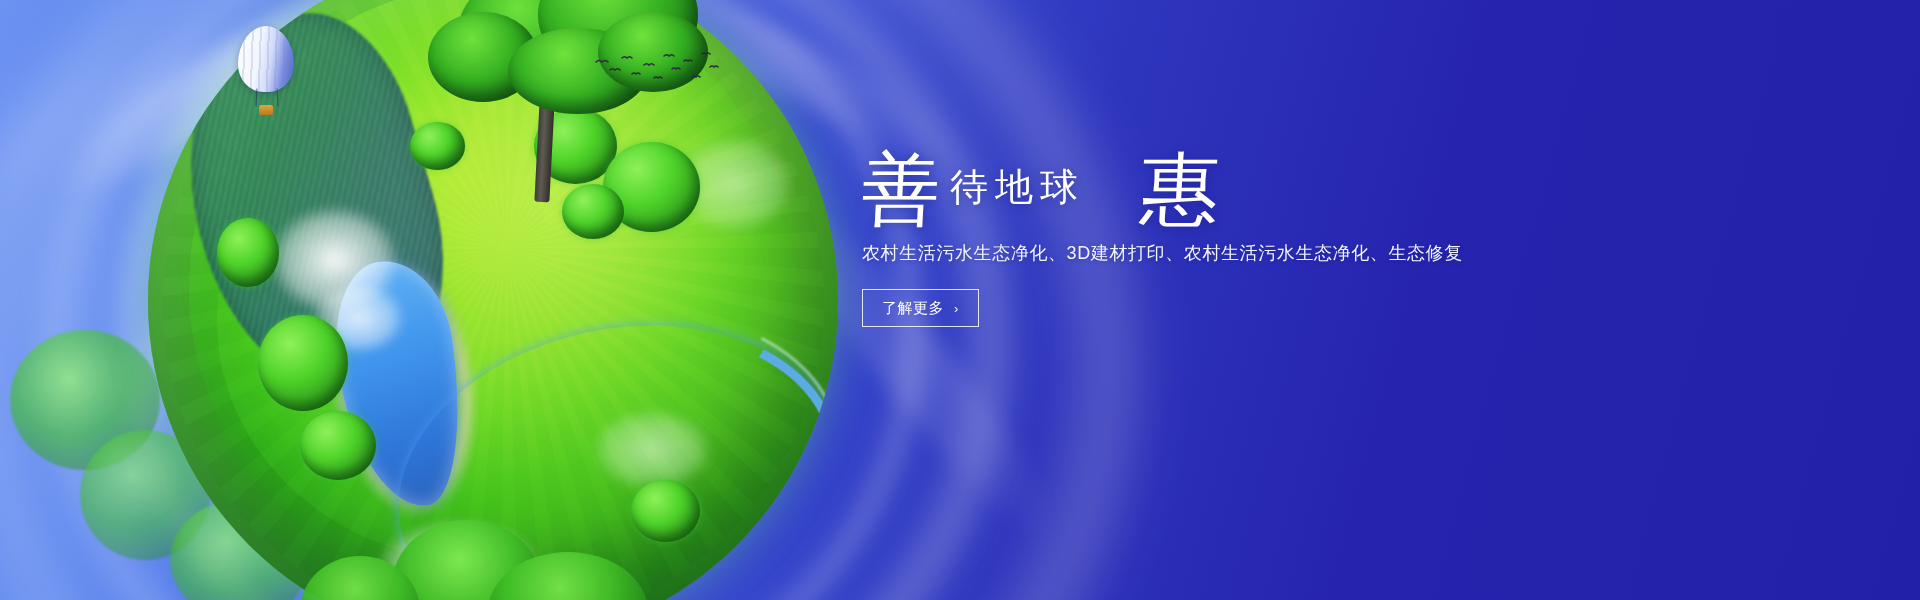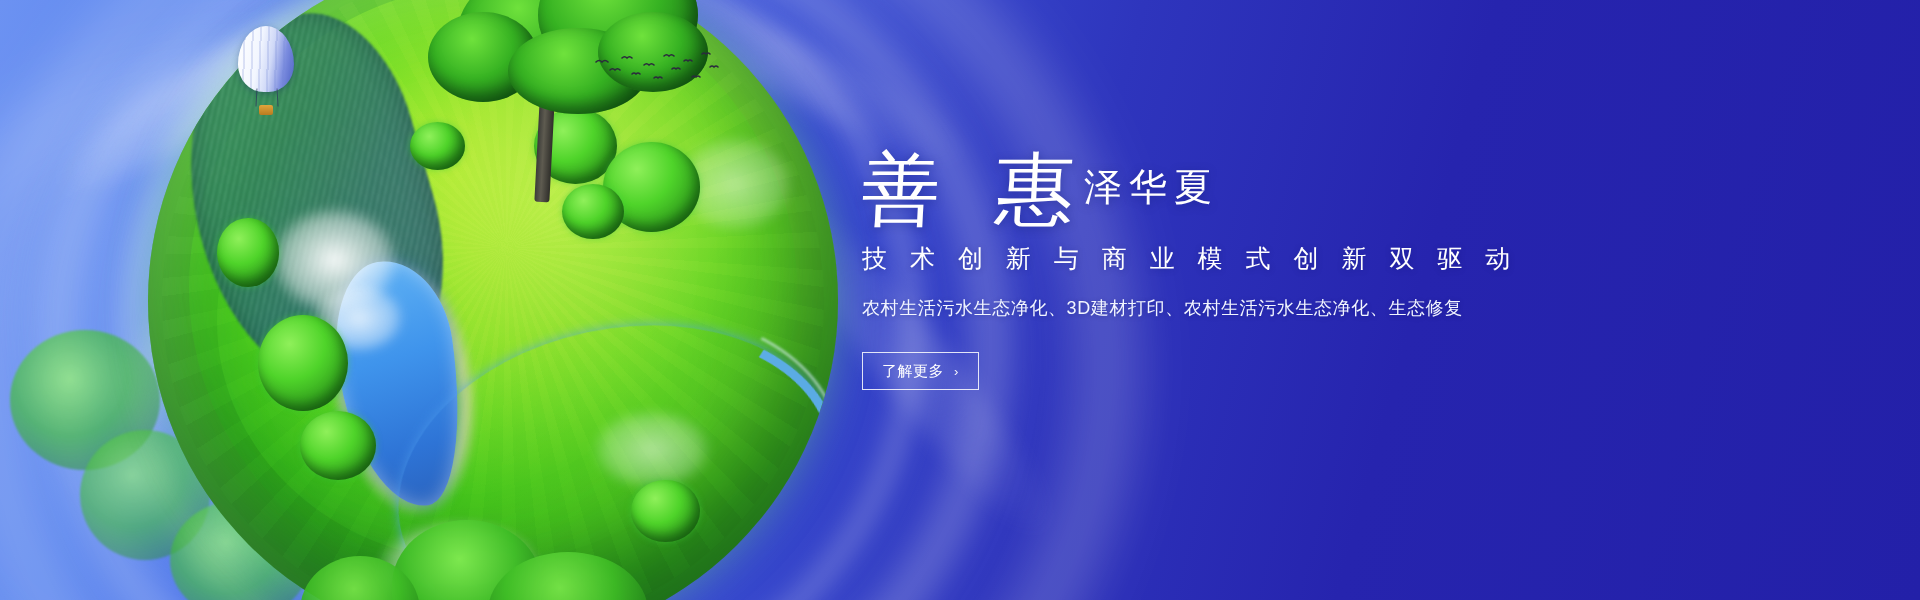--- a/index.html
+++ b/index.html
@@ -358,21 +358,21 @@
     font-size: 18px;
     letter-spacing: .6px;
     white-space: nowrap;
     text-shadow: 0 1px 5px rgba(10,20,90,0.3);
   }
   .cta {
     display: inline-flex;
     align-items: center;
     justify-content: center;
     gap: 10px;
-    margin-top: 32px;
+    margin-top: 24px;
     width: 117px;
     height: 38px;
     border: 1px solid rgba(255,255,255,0.85);
     color: #ffffff;
     font-size: 15px;
     letter-spacing: .5px;
     background: transparent;
     cursor: pointer;
     box-sizing: border-box;
   }
@@ -463,28 +463,27 @@
         <path d="M118 19 q2 -2 4 0 q2 -2 4 0"></path>
       </g>
     </svg>
   </div>
 
   <div class="content">
 
     <div class="headline">
       <span class="hl-group">
         <span class="hl-big">善</span>
+        <span class="hl-small">待地球</span>
       </span>
       <span class="hl-group">
         <span class="hl-big">惠</span>
-        <span class="hl-small">泽华夏</span>
       </span>
     </div>
 
-    <div class="subtitle">技 术 创 新 与 商 业 模 式 创 新 双 驱 动</div>
 
     <div class="description">农村生活污水生态净化、3D建材打印、农村生活污水生态净化、生态修复</div>
 
     <button class="cta">
       <span>了解更多</span>
       <span class="chev">›</span>
     </button>
 
   </div>
 </div>

